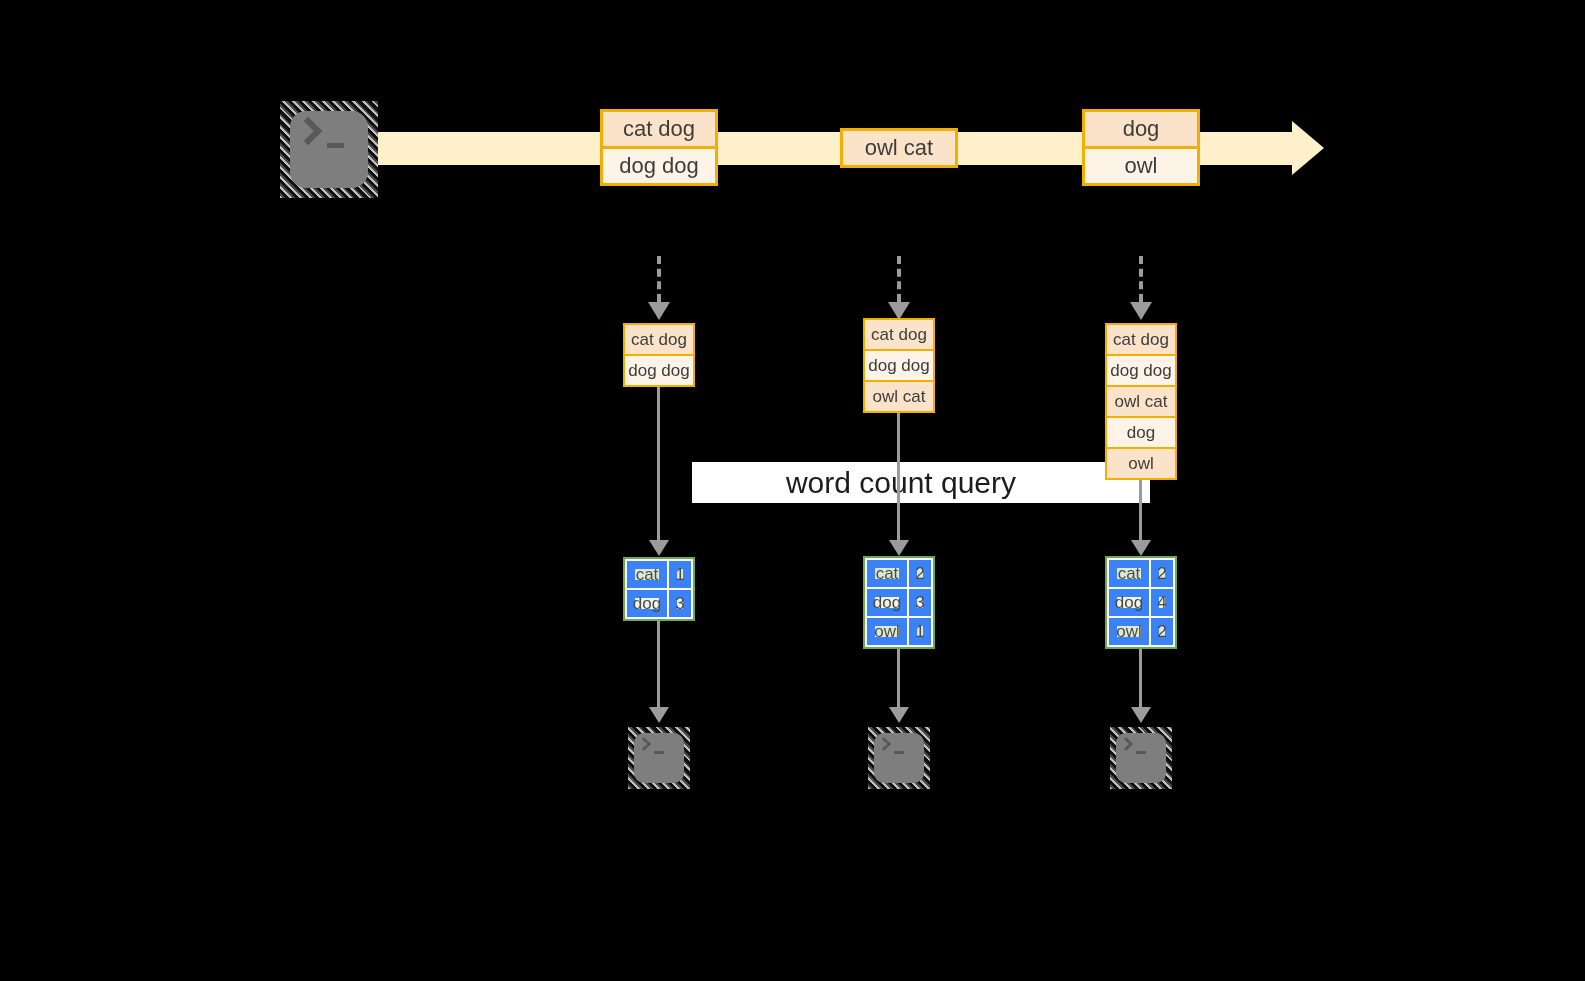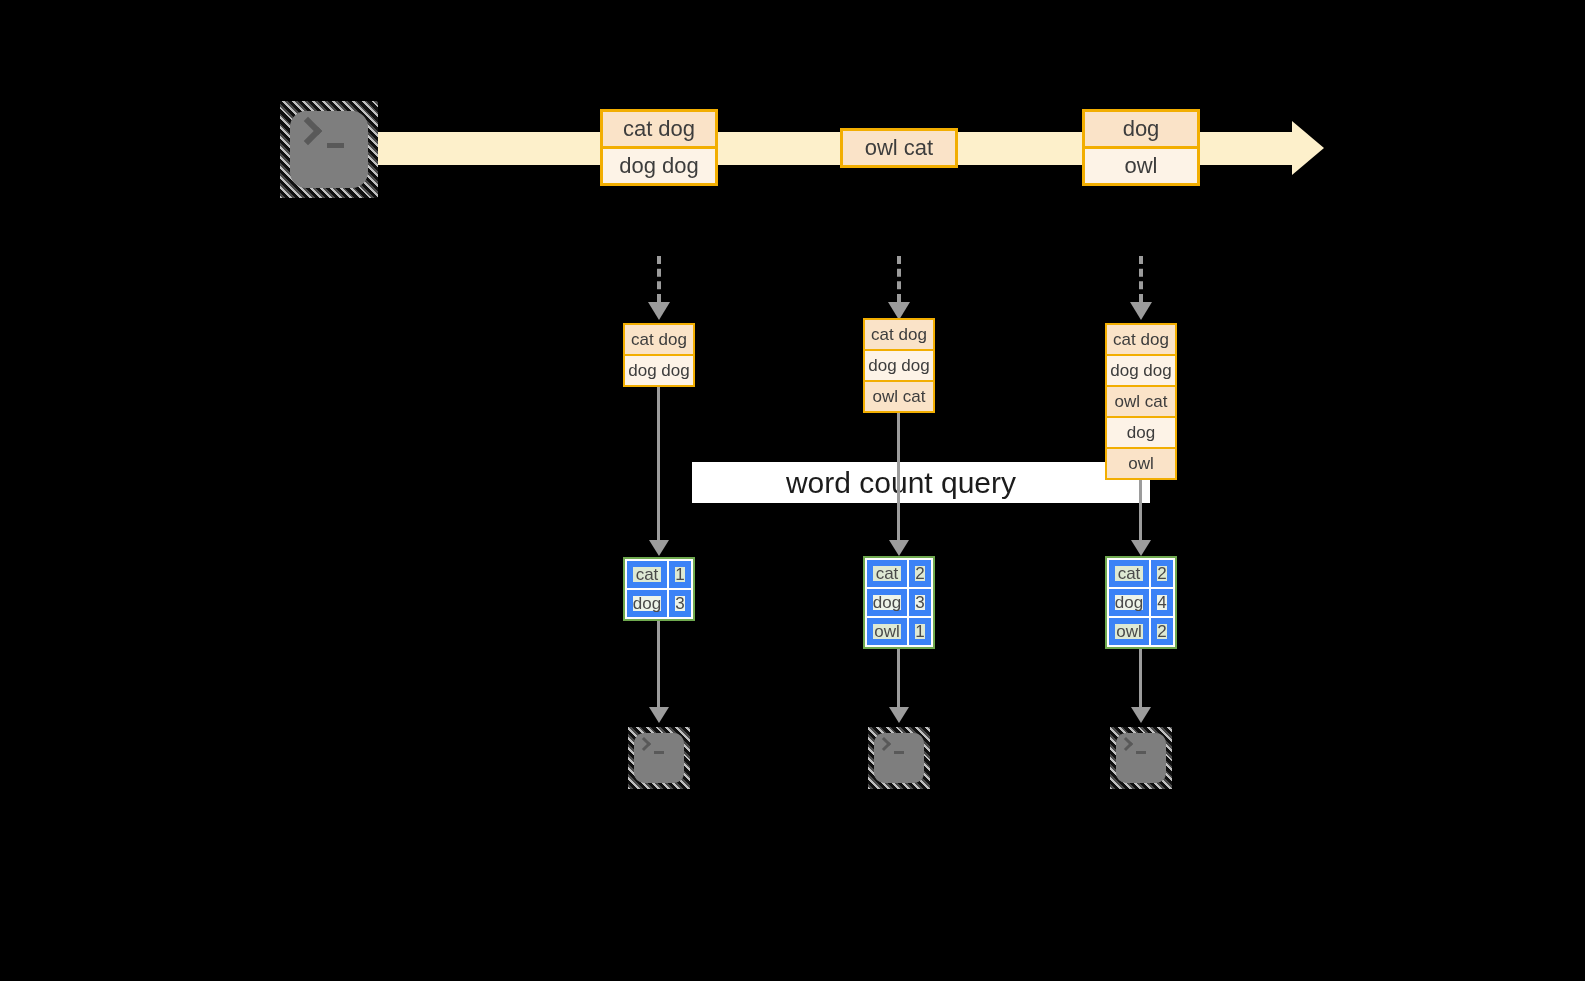--- a/index.html
+++ b/index.html
@@ -53,21 +53,21 @@
 
   
   .wcq{position:absolute;left:692px;top:462px;width:458px;height:41px;background:#ffffff;z-index:1;
        display:flex;align-items:center;justify-content:center;box-sizing:border-box;padding-right:40px;
        font-size:30px;color:#1c1c1c;}
 
   
   .gtable{position:absolute;width:72px;box-sizing:border-box;background:#ffffff;
           border:2px solid #6fa94f;padding:2px;display:grid;grid-template-columns:40px 22px;
           gap:2px;z-index:3;}
-  .gcell{box-sizing:border-box;height:27px;border:6px solid #3b82f6;display:flex;
+  .gcell{box-sizing:border-box;height:27px;border:8px solid #3b82f6;display:flex;
          align-items:center;justify-content:center;font-size:17px;color:#4a4a4a;}
   .c-dark{background:#dee9d3;}
   .c-light{background:#eef4e9;}
 </style>
 </head>
 <body>
 
 <div class="canvas">
 
   <div class="band"></div>

